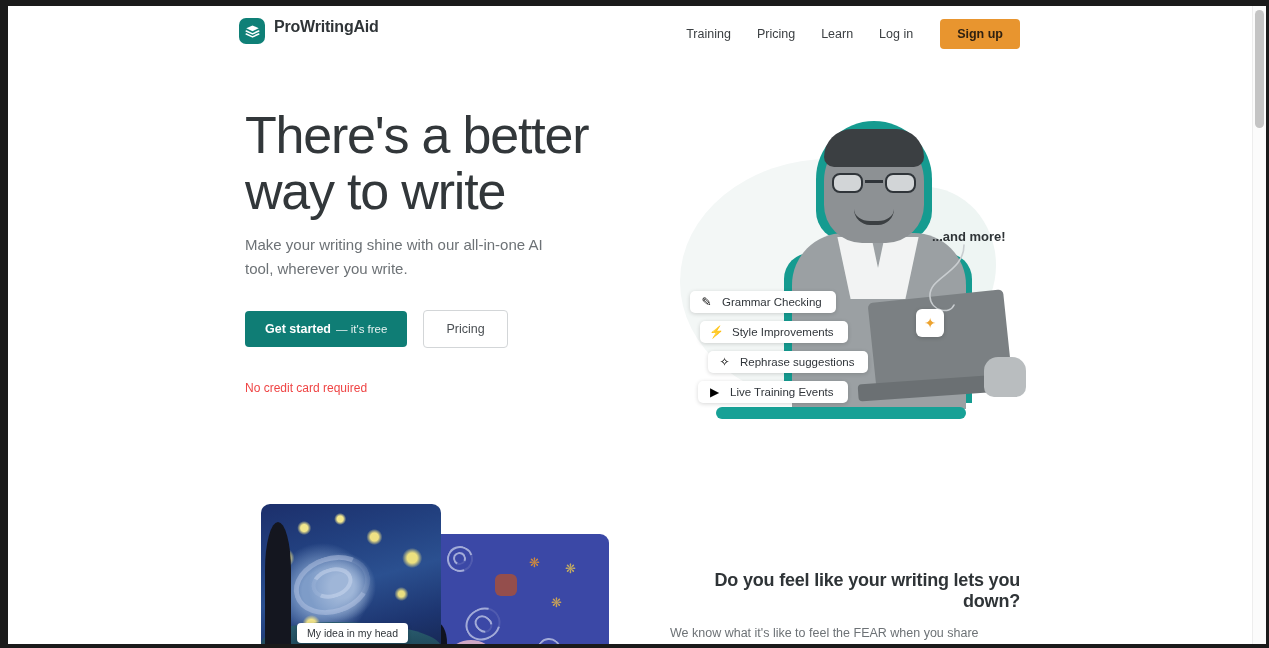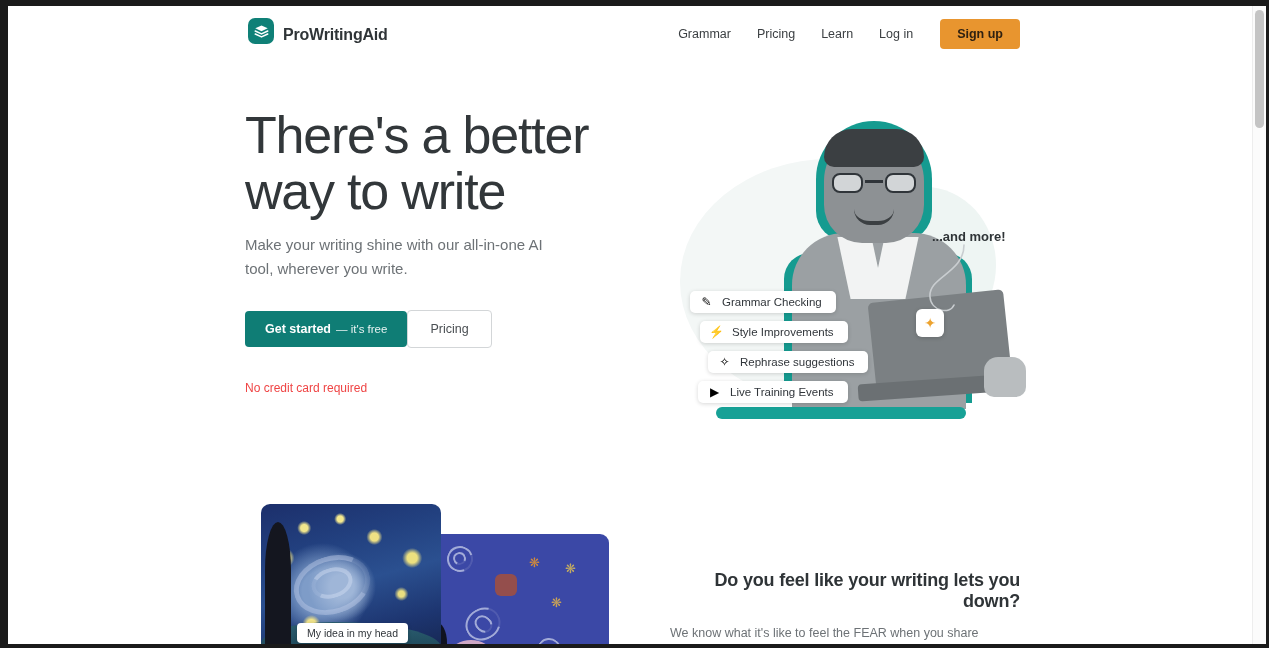--- a/index.html
+++ b/index.html
@@ -61,24 +61,24 @@
   #site-header {
     position: absolute;
     left: 0; top: 0;
     width: 1244px;
     height: 56px;
     background: #ffffff;
   }
 
   #brand {
     position: absolute;
-    left: 240px;
+    left: 231px;
     top: 12px;
     display: flex;
-    align-items: flex-end;
+    align-items: flex-start;
     gap: 9px;
     cursor: pointer;
   }
   #brand-logo {
     width: 26px; height: 26px;
     border-radius: 7px;
     background: #0f8077;
     display: flex;
     align-items: center;
     justify-content: center;
@@ -150,20 +150,21 @@
     margin-top: 14px;
     font-size: 15px;
     line-height: 1.55;
     color: #6d7276;
     max-width: 330px;
   }
   #hero-actions {
     margin-top: 30px;
     display: flex;
     align-items: center;
+    gap: 16px;
   }
   #get-started-button {
     background: #0f7d75;
     color: #ffffff;
     border: none;
     border-radius: 4px;
     padding: 11px 20px;
     font-size: 12.5px;
     font-family: inherit;
     cursor: pointer;
@@ -580,21 +581,21 @@
           <svg width="17" height="17" viewBox="0 0 24 24" aria-hidden="true">
             <path d="M3.2 7.4 L12 3.4 L20.8 7.4 L12 11.6 Z" fill="#ffffff"></path>
             <path d="M3.2 11.4 L12 15.4 L20.8 11.4" fill="none" stroke="#ffffff" stroke-width="2.2" stroke-linecap="round" stroke-linejoin="round"></path>
             <path d="M3.2 15.6 L12 19.6 L20.8 15.6" fill="none" stroke="#ffffff" stroke-width="2.2" stroke-linecap="round" stroke-linejoin="round"></path>
           </svg>
         </span>
         <span id="brand-name">ProWritingAid</span>
       </div>
 
       <nav id="main-nav">
-        <a class="nav-link">Grammar</a>
+        <a class="nav-link">Training</a>
         <a class="nav-link">Pricing</a>
         <a class="nav-link">Learn</a>
         <a class="nav-link">Log in</a>
         <button id="signup-button">Sign up</button>
       </nav>
 
     </header>
 
     <section id="hero">
 

